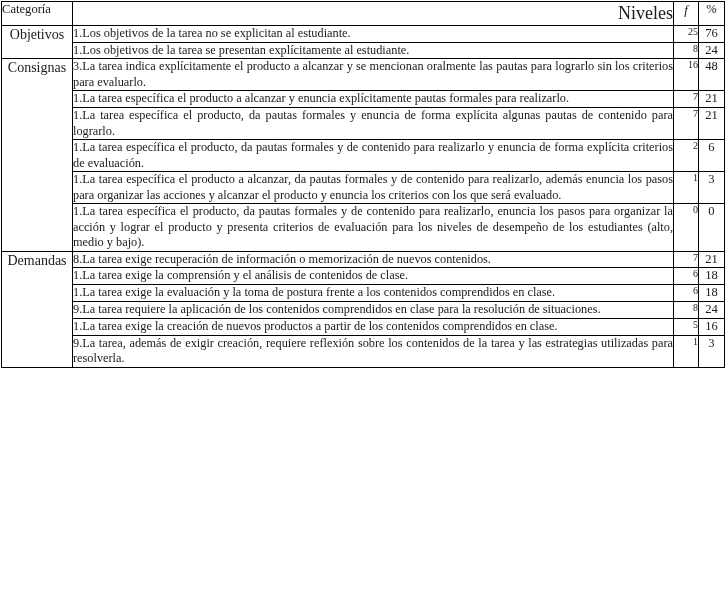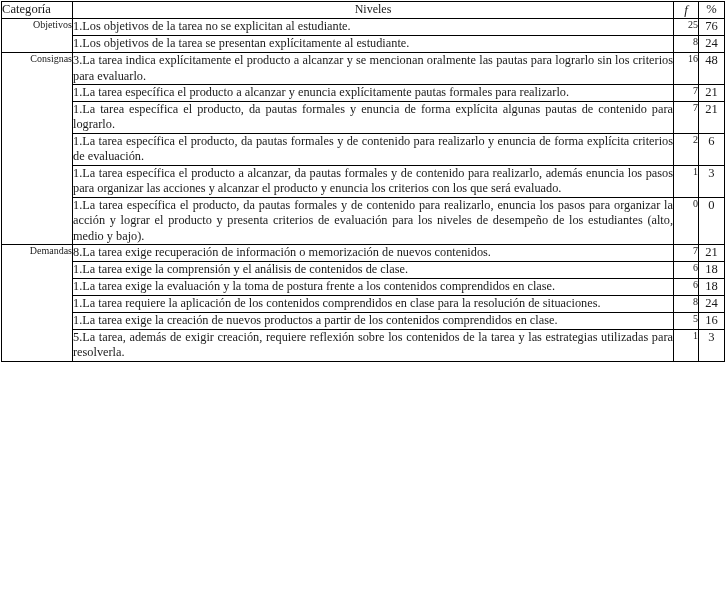--- a/index.html
+++ b/index.html
@@ -41,41 +41,41 @@
   col.c-f    { width: 25px; }
   col.c-pct  { width: 26px; }
 
   
   .hdr-cat {
     text-align: left;
     padding: 4px 0 4px 3px;
     font-size: 12.6px;
   }
   .hdr-niv {
-    text-align: center;
+    text-align: right;
     padding: 4px 0 4px 0;
-    font-size: 12px;
+    font-size: 18px;
   }
   .hdr-f {
     text-align: center;
     padding: 4px 0 4px 0;
     font-style: italic;
     font-size: 13px;
   }
   .hdr-pct {
     text-align: center;
     padding: 4px 0 4px 0;
     font-size: 12.6px;
   }
 
   
   .cat-cell {
-    text-align: right;
+    text-align: center;
     padding: 4px 0 0 3px;
-    font-size: 10px;
+    font-size: 14px;
     white-space: nowrap;
   }
 
   
   .niv-cell {
     text-align: justify;
     text-align-last: left;
     padding: 4px 5px 4px 24px;
     hyphens: none;
   }
@@ -165,29 +165,29 @@
           <td class="niv-cell">1.La tarea exige la comprensión y el análisis de contenidos de clase.</td>
           <td class="num-cell">6</td>
           <td class="pct-cell">18</td>
         </tr>
         <tr>
           <td class="niv-cell">1.La tarea exige la evaluación y la toma de postura frente a los contenidos comprendidos en clase.</td>
           <td class="num-cell">6</td>
           <td class="pct-cell">18</td>
         </tr>
         <tr>
-          <td class="niv-cell">1.La tarea requiere la aplicación de los contenidos comprendidos en clase para la resolución de situaciones.</td>
+          <td class="niv-cell">9.La tarea requiere la aplicación de los contenidos comprendidos en clase para la resolución de situaciones.</td>
           <td class="num-cell">8</td>
           <td class="pct-cell">24</td>
         </tr>
         <tr>
           <td class="niv-cell">1.La tarea exige la creación de nuevos productos a partir de los contenidos comprendidos en clase.</td>
           <td class="num-cell">5</td>
           <td class="pct-cell">16</td>
         </tr>
         <tr>
-          <td class="niv-cell">5.La tarea, además de exigir creación, requiere reflexión sobre los contenidos de la tarea y las estrategias utilizadas para resolverla.</td>
+          <td class="niv-cell">9.La tarea, además de exigir creación, requiere reflexión sobre los contenidos de la tarea y las estrategias utilizadas para resolverla.</td>
           <td class="num-cell">1</td>
           <td class="pct-cell">3</td>
         </tr>
       </tbody>
   </table>
 </div>
 
 </body></html>

